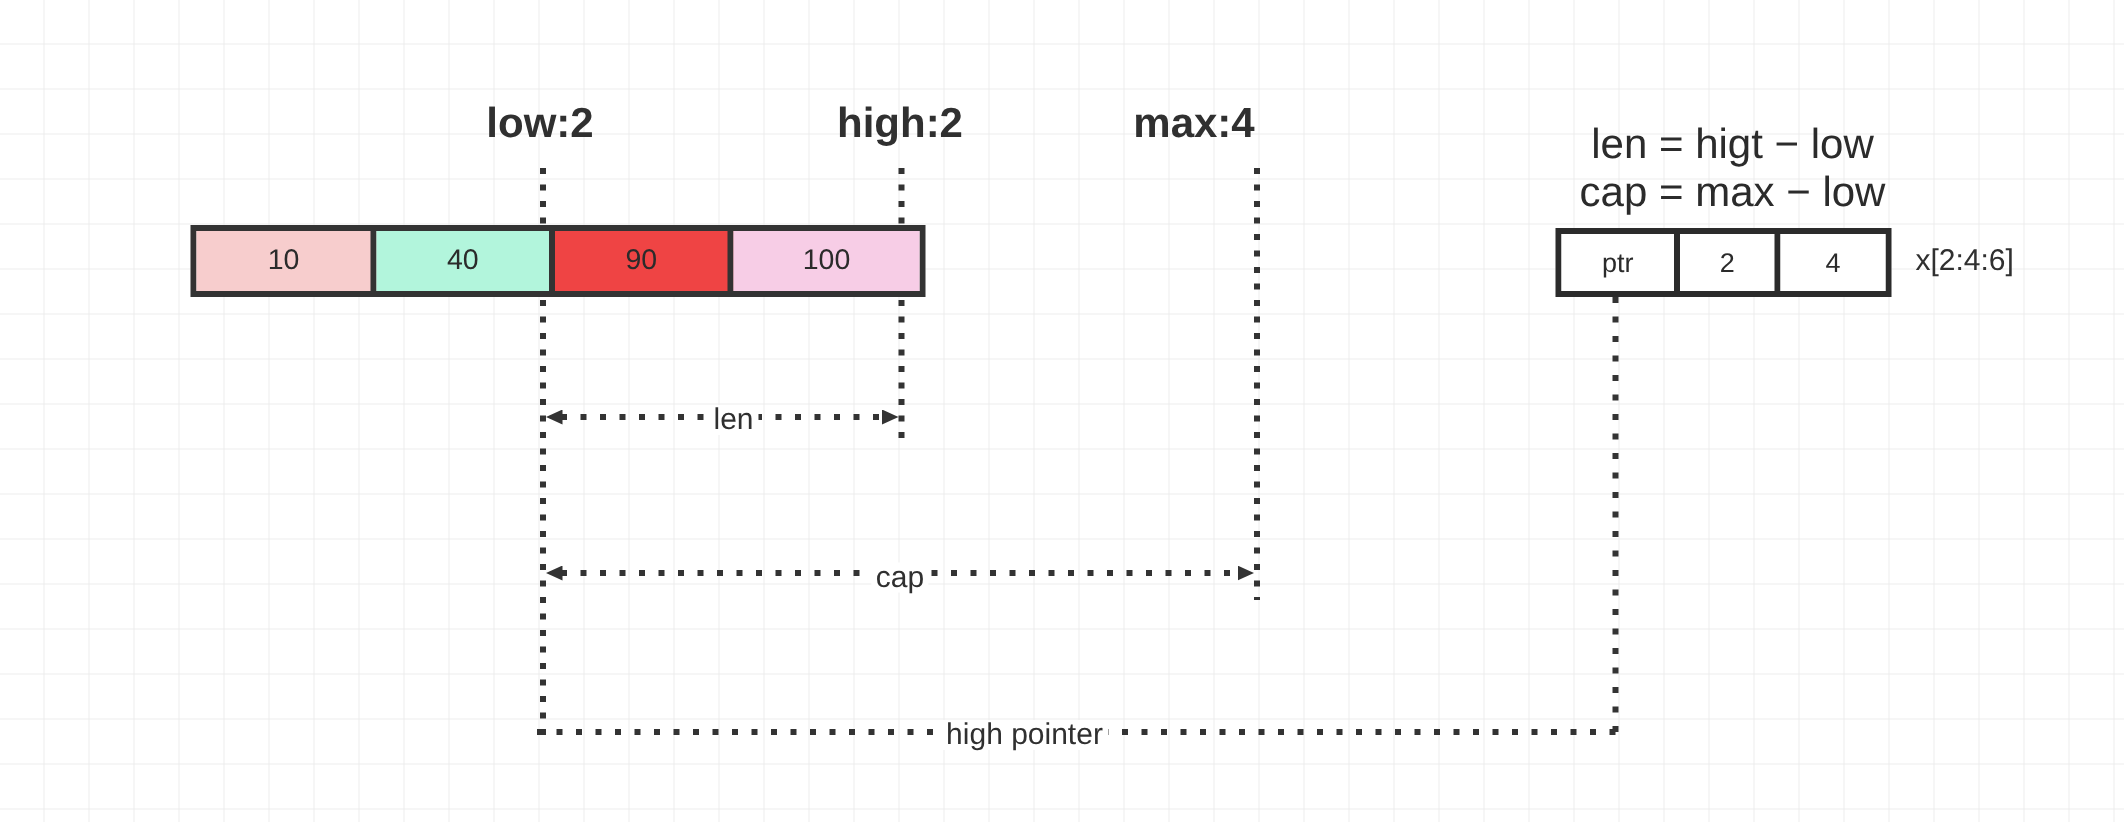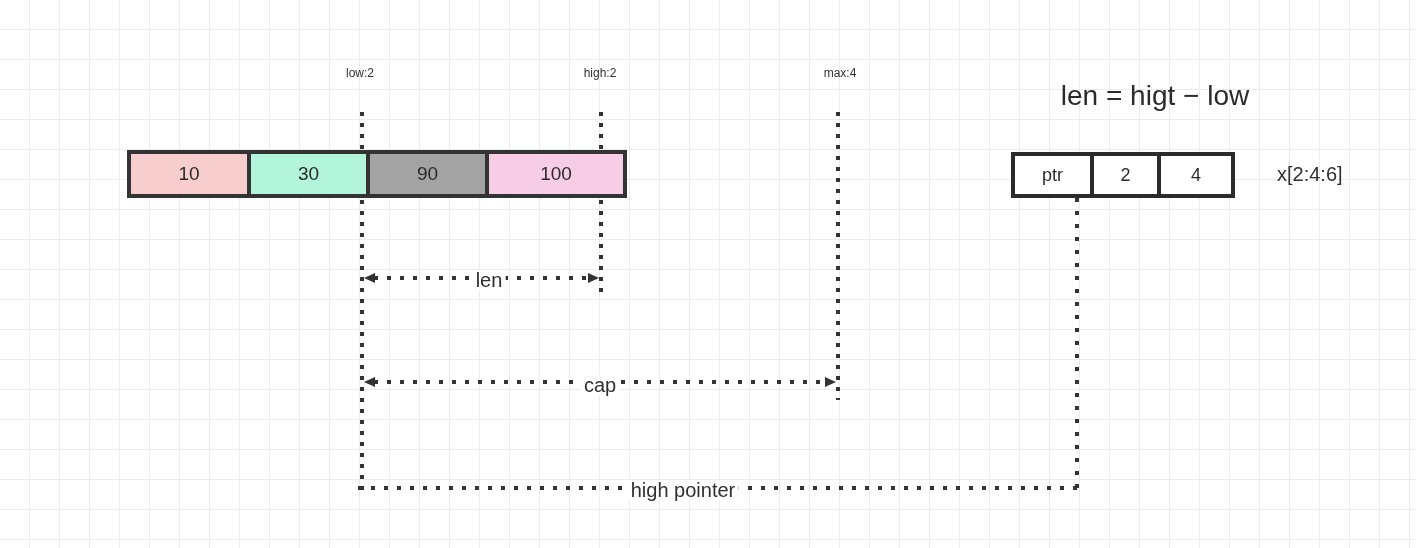--- a/index.html
+++ b/index.html
@@ -48,21 +48,21 @@
     align-items: center;
     justify-content: center;
     font-size: 19px;
     color: #2b2b2b;
     border-right: 4px solid #333333;
   }
   .array-cell:last-child { border-right: none; }
   
   .struct-strip {
     position: absolute;
-    left: 1011px;
+    left: 1037px;
     top: 152px;
     height: 46px;
     display: flex;
     border: 4px solid #2b2b2b;
     box-sizing: border-box;
     background: #ffffff;
   }
   .struct-cell {
     height: 100%;
     box-sizing: border-box;
@@ -77,24 +77,25 @@
   .struct-cell:last-child { border-right: none; }
   
   .lbl {
     position: absolute;
     font-size: 20px;
     color: #303030;
     white-space: nowrap;
   }
   .lbl-center {
     position: absolute;
-    font-size: 12px;
+    font-size: 28px;
     color: #303030;
     white-space: nowrap;
     transform: translateX(-50%);
+    font-weight: bold;
   }
   .formula {
     position: absolute;
     font-size: 28px;
     color: #2b2b2b;
     white-space: nowrap;
     transform: translateX(-50%);
   }
   
   .arrow-label {
@@ -133,34 +134,35 @@
 
     <line x1="374" y1="382" x2="826" y2="382" stroke="#333333" stroke-width="4" stroke-dasharray="4 9" marker-start="url(#arrow-left)" marker-end="url(#arrow-right)"></line>
 
     <line x1="358" y1="488" x2="1077" y2="488" stroke="#333333" stroke-width="4" stroke-dasharray="4 9" stroke-linecap="butt"></line>
 
     <line x1="1077" y1="198" x2="1077" y2="490" stroke="#333333" stroke-width="4" stroke-dasharray="4 9" stroke-linecap="butt"></line>
   </svg>
 
   <div class="lbl-center" style="left:360px; top:66px;">low:2</div>
   <div class="lbl-center" style="left:600px; top:66px;">high:2</div>
-  <div class="lbl-center" style="left:840px; top:66px;">max:4</div>
+  <div class="lbl-center" style="left:796px; top:66px;">max:4</div>
 
   <div class="array-strip">
     <div class="array-cell" style="width:120px; background:#f7cdcd;">10</div>
-    <div class="array-cell" style="width:119px; background:#b2f5dc;">30</div>
-    <div class="array-cell" style="width:119px; background:#a3a3a3;">90</div>
-    <div class="array-cell" style="width:134px; background:#f7cde6;">100</div>
+    <div class="array-cell" style="width:119px; background:#b2f5dc;">40</div>
+    <div class="array-cell" style="width:119px; background:#ef4444;">90</div>
+    <div class="array-cell" style="width:124px; background:#f7cde6;">100</div>
   </div>
 
   <div class="arrow-label" style="left:489px; top:280px;">len</div>
   <div class="arrow-label" style="left:600px; top:385px;">cap</div>
   <div class="arrow-label" style="left:683px; top:490px;">high pointer</div>
 
   <div class="formula" style="left:1155px; top:80px;">len = higt − low</div>
+  <div class="formula" style="left:1155px; top:112px;">cap = max − low</div>
 
   <div class="struct-strip">
     <div class="struct-cell" style="width:79px;">ptr</div>
     <div class="struct-cell" style="width:67px;">2</div>
     <div class="struct-cell" style="width:70px;">4</div>
   </div>
 
   <div class="lbl" style="left:1257px; top:163px;margin-left:20px;">x[2:4:6]</div>
 
 </div>

